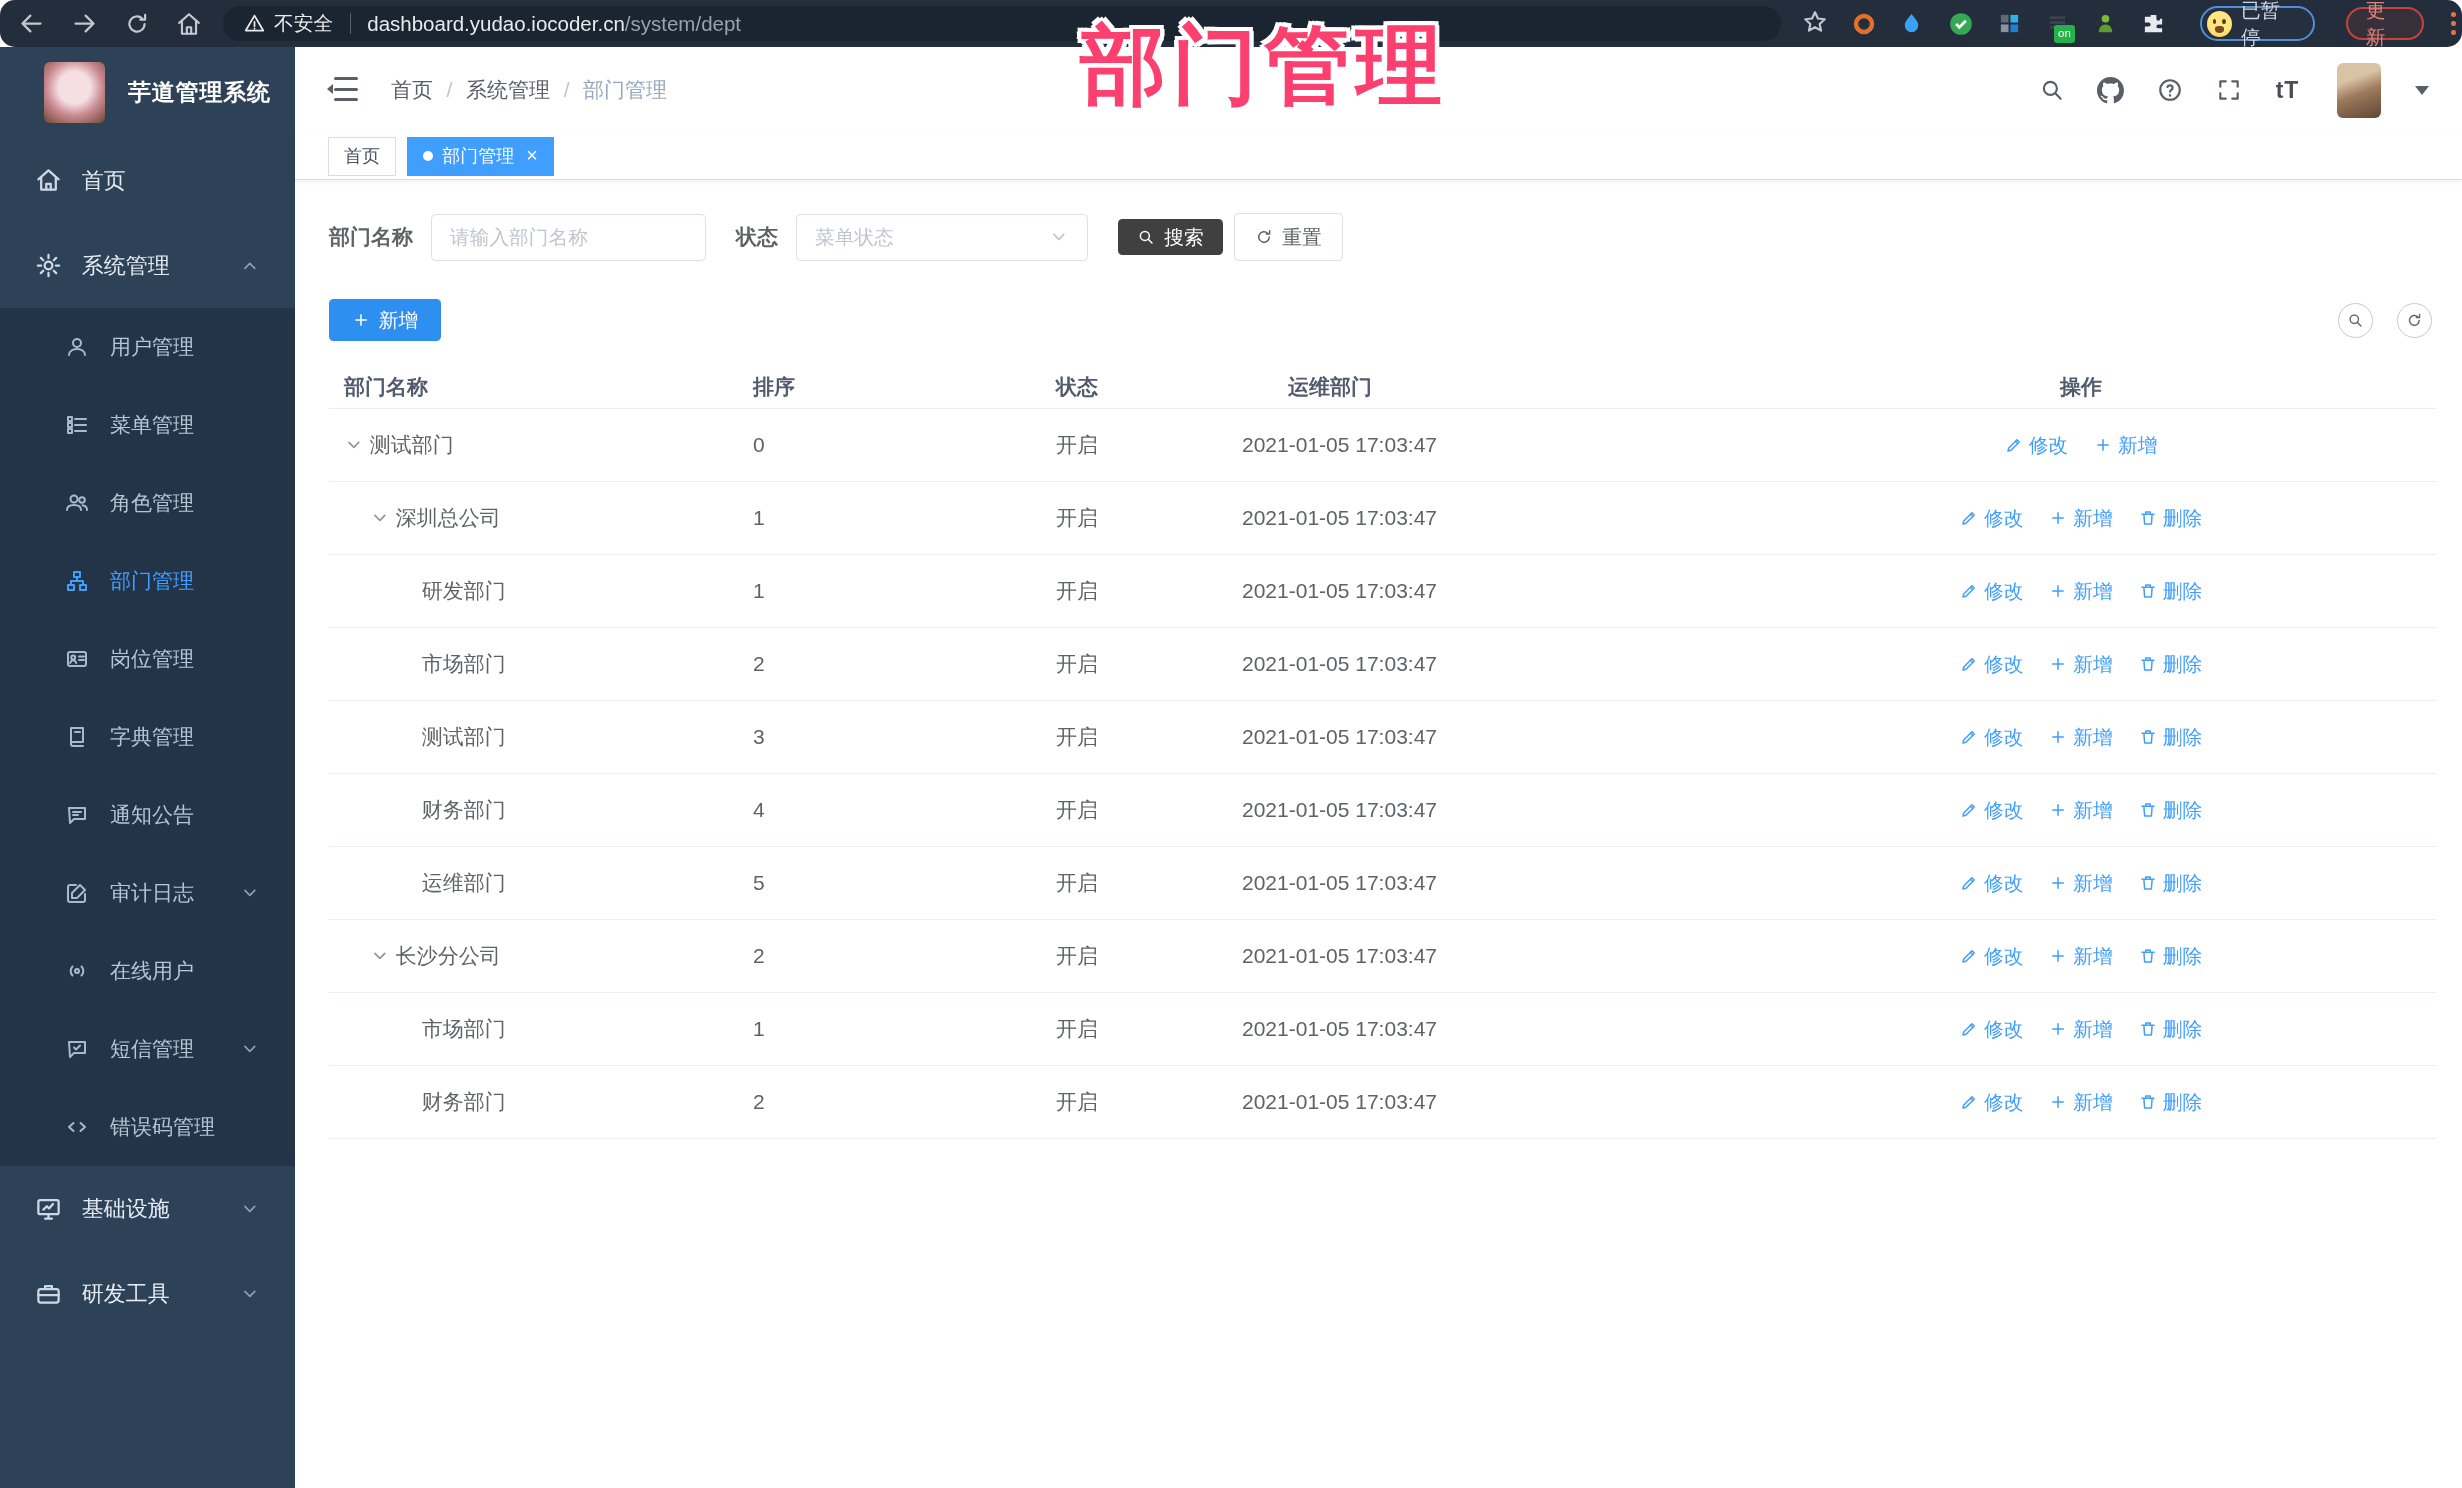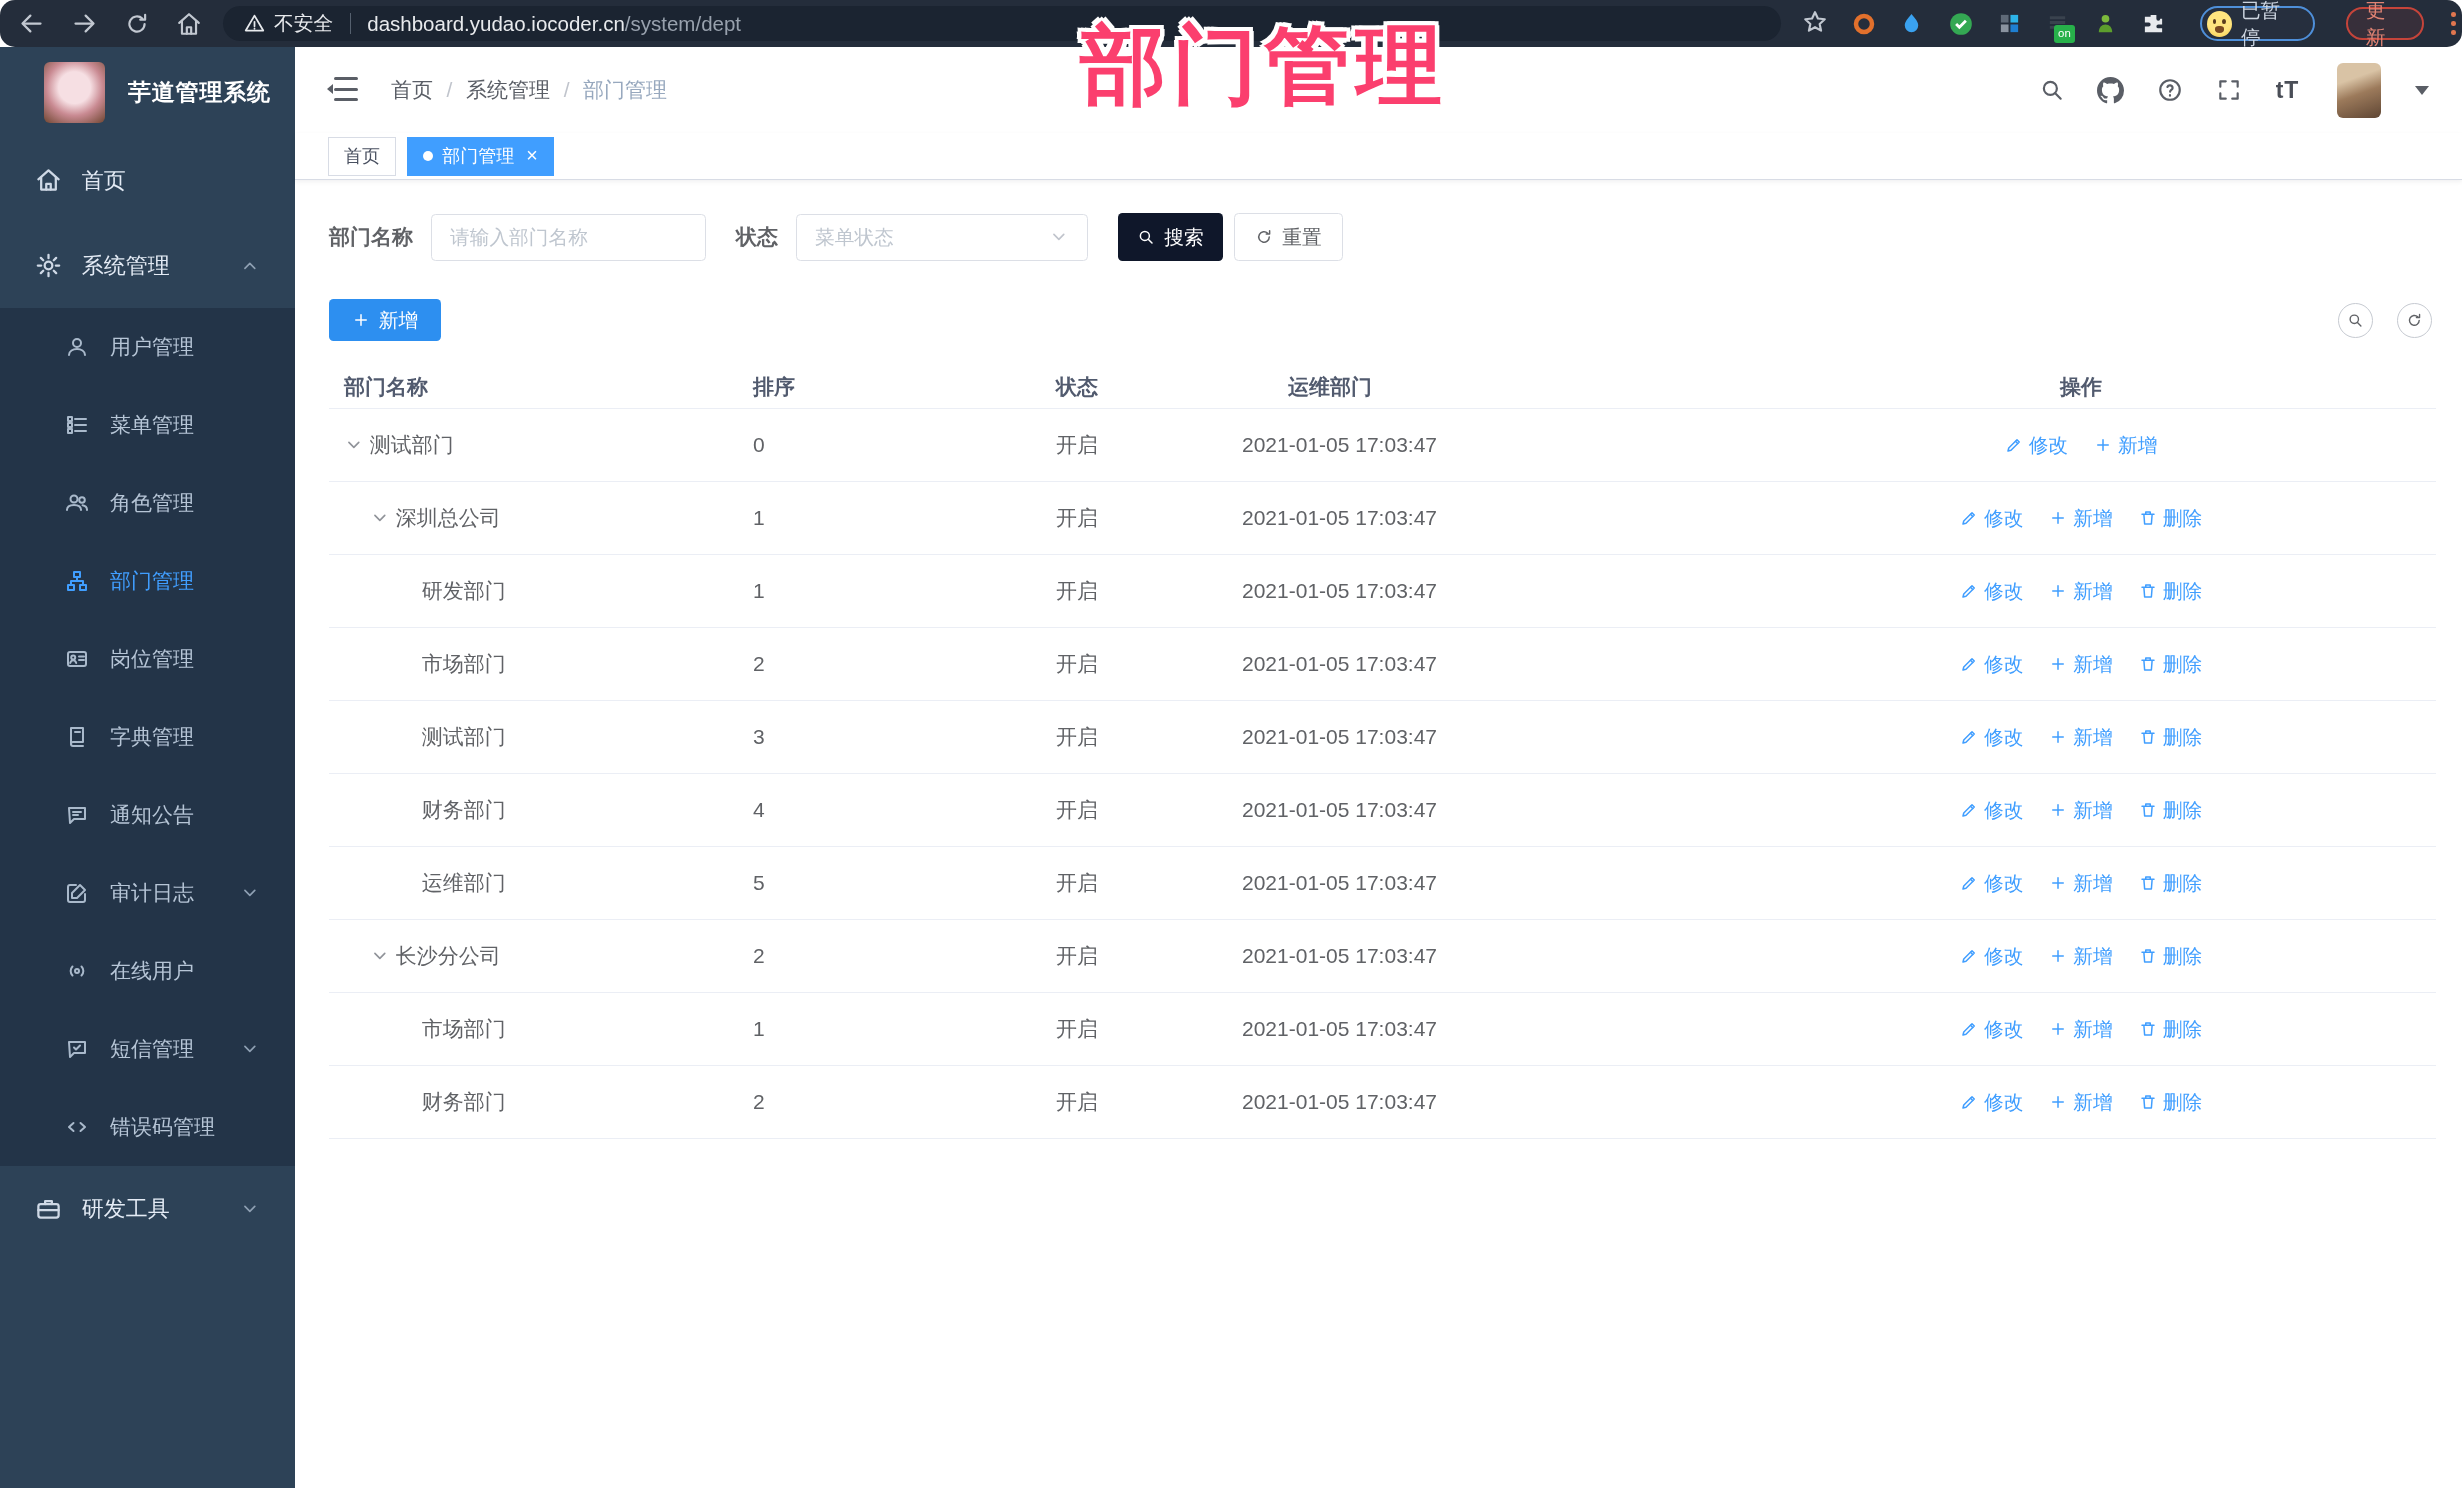--- a/index.html
+++ b/index.html
@@ -86,21 +86,21 @@
   .flabel { font-size:21px; font-weight:700; color:#606266; margin-right:18px; white-space:nowrap; }
   .finput { width:275px; height:47px; border:0.8px solid #dcdfe6; border-radius:4.5px; padding:0 18px;
     font-size:19.7px; color:#606266; outline:none; font-family:inherit; }
   .finput::placeholder { color:#bfc6cf; }
   .fgap { width:30px; }
   .fselect { width:292px; height:47px; border:0.8px solid #dcdfe6; border-radius:4.5px; padding:0 18px;
     display:flex; align-items:center; font-size:19.7px; color:#bfc6cf; cursor:pointer; }
   .fselect .ph { flex:1; }
   .btn { display:inline-flex; align-items:center; justify-content:center; gap:9px; border-radius:4.5px;
     font-size:19.7px; cursor:pointer; border:0.8px solid transparent; font-family:inherit; }
-  .btn-search { width:105px; height:48px; background:#0f172a; color:#fff; margin-left:30px; }
+  .btn-search { width:105px; height:36px; background:#404040; color:#fff; margin-left:30px; }
   .btn-reset  { width:109px; height:48px; background:#fff; color:#606266; border-color:#dcdfe6; margin-left:11px; }
   .btn-add    { width:112px; height:42px; background:#2d8ff0; color:#fff; }
 
   .toolbar { margin-top:38px; display:flex; align-items:center; }
   .tool-right { margin-left:auto; display:flex; gap:24px; margin-right:4.5px; }
   .roundbtn { width:35px; height:35px; border-radius:50%; border:0.8px solid #c6cad1; background:#fff;
     display:flex; align-items:center; justify-content:center; color:#606266; cursor:pointer; }
 
   
   .table { margin-top:24px; width:2107px; font-size:21px; color:#606266; }
@@ -349,20 +349,31 @@
           </svg>
       </div>
       <div class="menu-item">
         <svg class="s mi" viewBox="0 0 24 24">
             <path d="M8.5 8l-4.5 4 4.5 4M15.5 8l4.5 4-4.5 4"></path>
           </svg>
         <span>错误码管理</span>
       </div>
     </div>
 
+    <div class="menu-item">
+      <svg class="s mi" viewBox="0 0 24 24">
+          <rect x="3" y="4.5" width="18" height="12.5" rx="1.5"></rect>
+          <path d="M9 21h6M12 17v4"></path>
+          <path d="M7.5 13l3-3 2 2 3.5-4"></path>
+        </svg>
+      <span>基础设施</span>
+      <svg class="s chev" width="19.7" height="19.7" viewBox="0 0 24 24">
+          <path d="M6 9l6 6 6-6"></path>
+        </svg>
+    </div>
     <div class="menu-item">
       <svg class="s mi" viewBox="0 0 24 24">
           <rect x="3" y="8" width="18" height="12" rx="2"></rect>
           <path d="M9 8V5.5h6V8M3 13.5h18"></path>
         </svg>
       <span>研发工具</span>
       <svg class="s chev" width="19.7" height="19.7" viewBox="0 0 24 24">
           <path d="M6 9l6 6 6-6"></path>
         </svg>
     </div>

